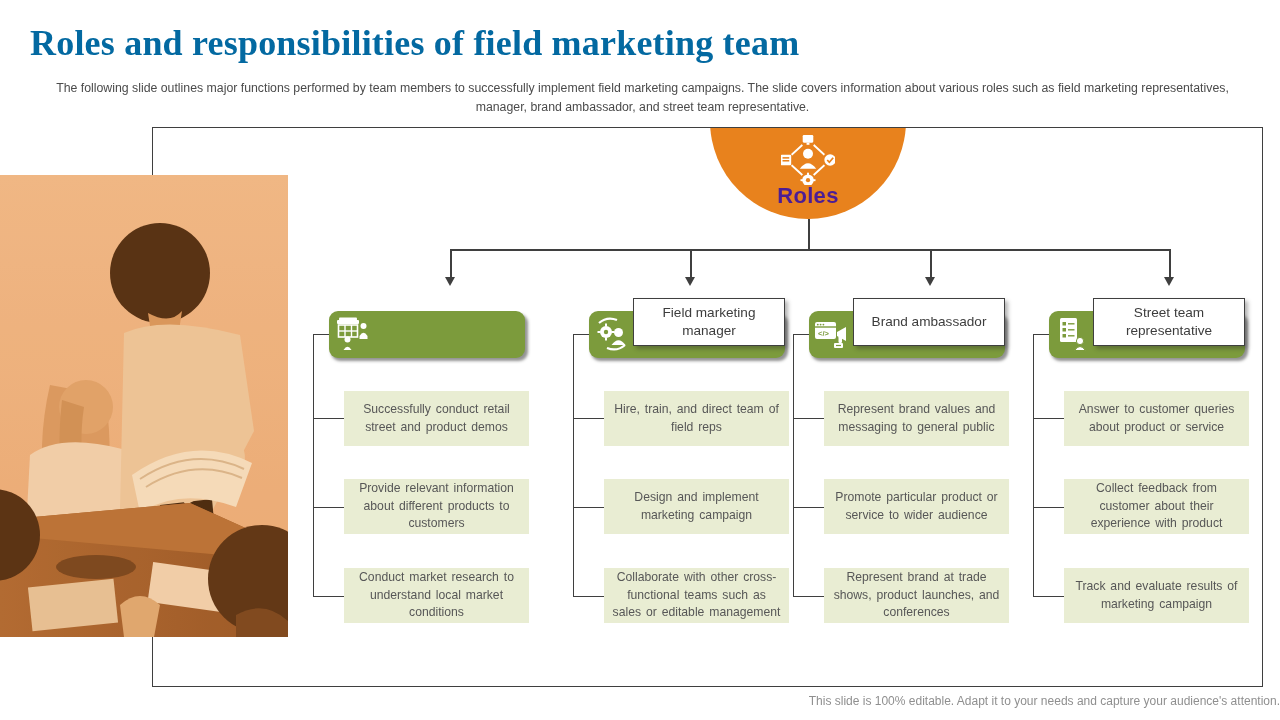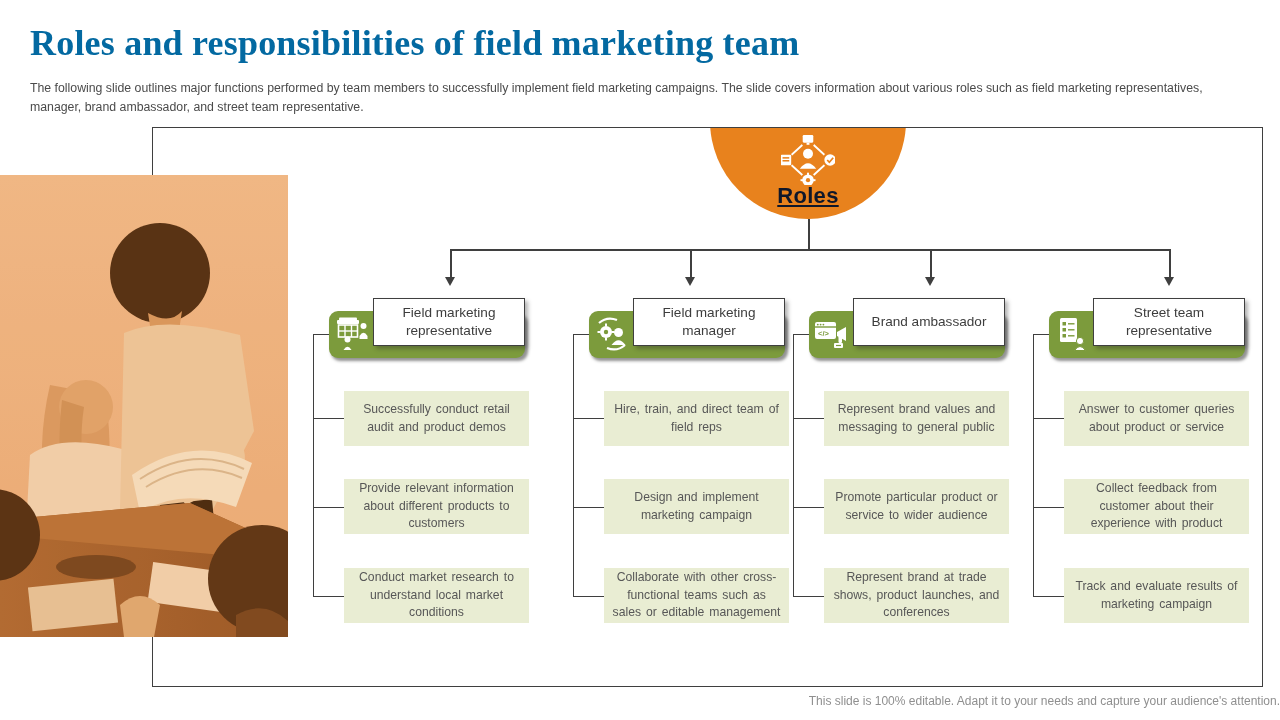--- a/index.html
+++ b/index.html
@@ -3,30 +3,30 @@
 <meta charset="utf-8">
 <style>
   html,body{margin:0;padding:0;background:#ffffff;}
   .slide{position:relative;width:1280px;height:720px;background:#ffffff;overflow:hidden;
          font-family:"Liberation Sans", sans-serif;}
   
   .title{position:absolute;left:30px;top:22px;width:1100px;
          font-family:"Liberation Serif", serif;font-size:36px;font-weight:600;
          color:#0369a1;letter-spacing:.2px;}
   .subtitle{position:absolute;left:30px;top:79px;width:1225px;
-            font-size:12.3px;line-height:1.55;color:#4b4b4b;}
+            font-size:12.3px;line-height:1.55;color:#4b4b4b;text-align:center;}
   
   .frame{position:absolute;left:152px;top:127px;width:1109px;height:558px;
          border:1.5px solid var(--line-color);overflow:hidden;background:#ffffff;}
   
   .root-circle{position:absolute;left:557px;top:-105px;width:196px;height:196px;
                border-radius:50%;background:var(--accent-orange);}
   .root-circle .glyph{position:absolute;left:50%;top:112px;transform:translateX(-50%);}
   .root-label{position:absolute;left:0;top:160px;width:100%;text-align:center;
-              color:#0f172a;font-size:22px;font-weight:bold;letter-spacing:.3px;text-decoration:underline;}
+              color:#4c1d95;font-size:22px;font-weight:bold;letter-spacing:.3px;}
   
   .line{position:absolute;background:var(--line-color);}
   .stem{left:655px;top:91px;width:1.5px;height:30.5px;}
   .hline{left:297px;top:121px;width:719px;height:1.5px;}
   .arrow{position:absolute;top:121px;width:1.5px;height:28px;background:var(--line-color);}
   .arrow::after{content:"";position:absolute;left:-5.2px;top:28px;border:5.8px solid transparent;
                 border-top:9px solid var(--line-color);border-bottom:none;}
   .a0{left:297px}.a1{left:537px}.a2{left:777px}.a3{left:1016px}
   
   .column{position:absolute;top:170px;width:216px;height:340px;}
@@ -114,22 +114,21 @@
           <rect x="5.5" y="10" width="19" height="12" fill="none" stroke="#fff" stroke-width="1.6"></rect>
           <line x1="12" y1="10" x2="12" y2="22" stroke="#fff" stroke-width="1.4"></line>
           <line x1="18.5" y1="10" x2="18.5" y2="22" stroke="#fff" stroke-width="1.4"></line>
           <line x1="5.5" y1="16" x2="24.5" y2="16" stroke="#fff" stroke-width="1.4"></line>
           <circle cx="30.5" cy="11" r="3" fill="#fff"></circle>
           <path d="M26.5 21 q4 -6.5 8 0 l0 3 l-8 0 z" fill="#fff"></path>
           <circle cx="14.5" cy="24.5" r="3" fill="#fff"></circle>
           <path d="M10.5 35 q4 -6.5 8 0 z" fill="#fff"></path>
         </svg>
       </span>
-      <div class="head-box">Field marketing representative</div>
-      <div class="task t0">Successfully conduct retail audit and product demos</div>
+      <div class="task t0">Successfully conduct retail street and product demos</div>
       <div class="task t1">Provide relevant information about different products to customers</div>
       <div class="task t2">Conduct market research to understand local market conditions</div>
     </div>
 
     <div class="column k1">
       <div class="vline"></div>
       <div class="hstub"></div>
       <div class="rstub s0"></div>
       <div class="rstub s1"></div>
       <div class="rstub s2"></div>

